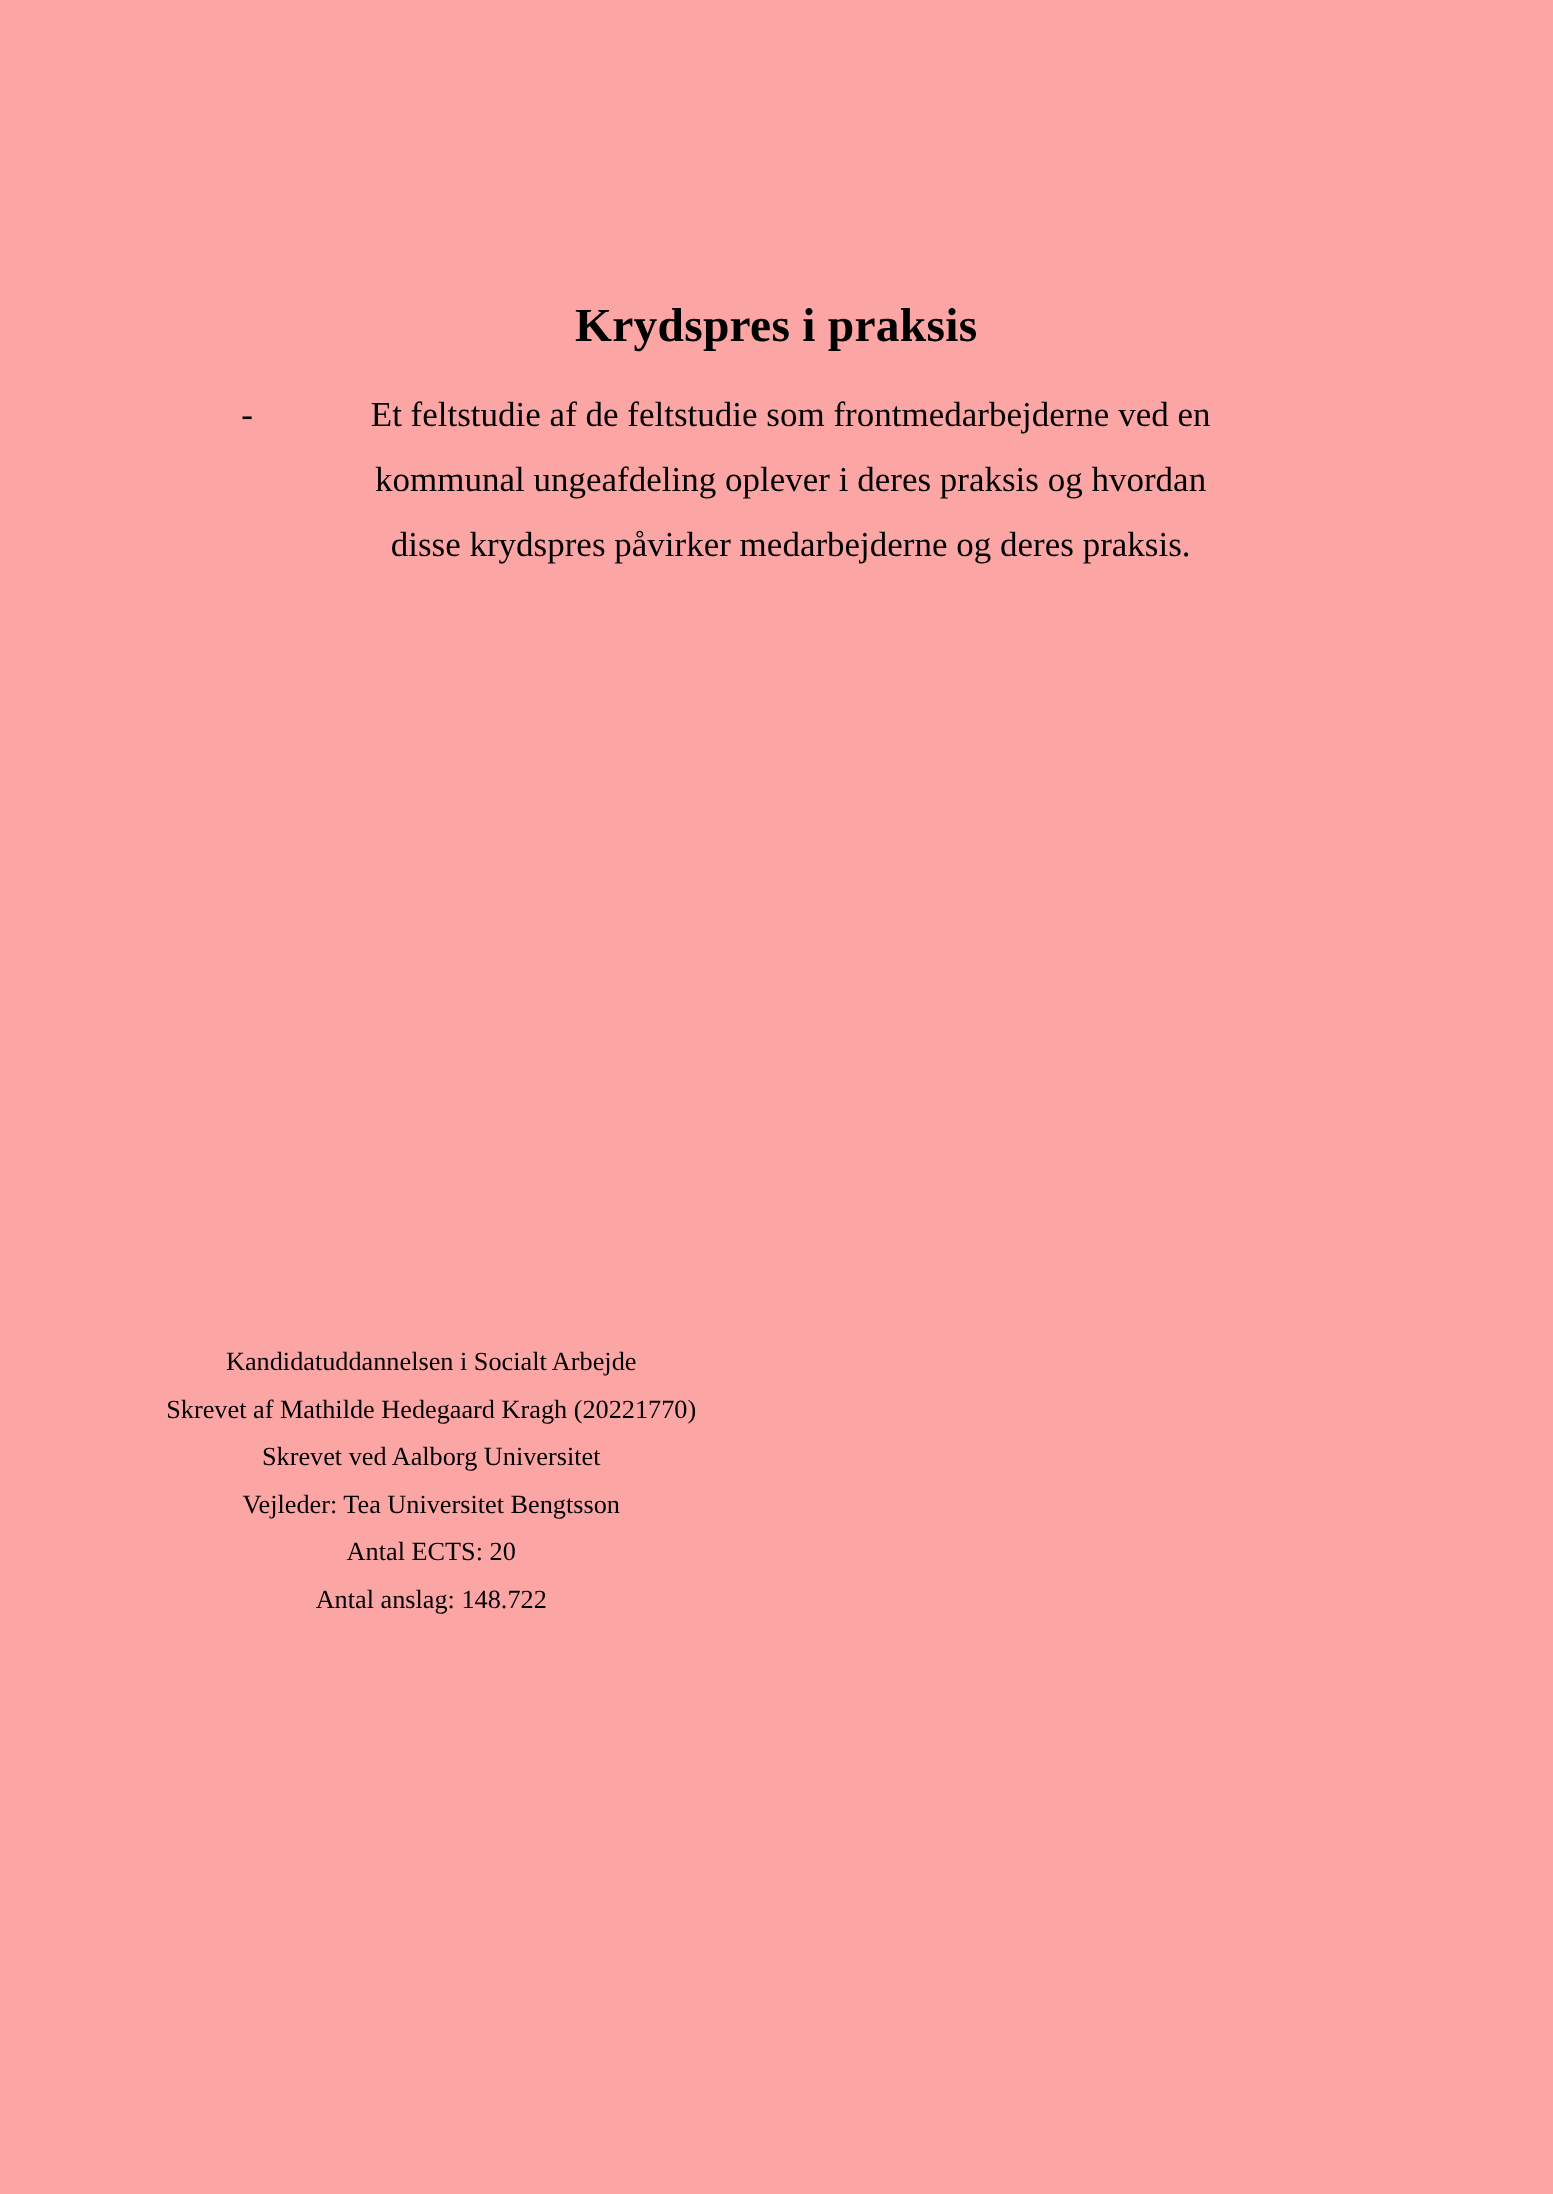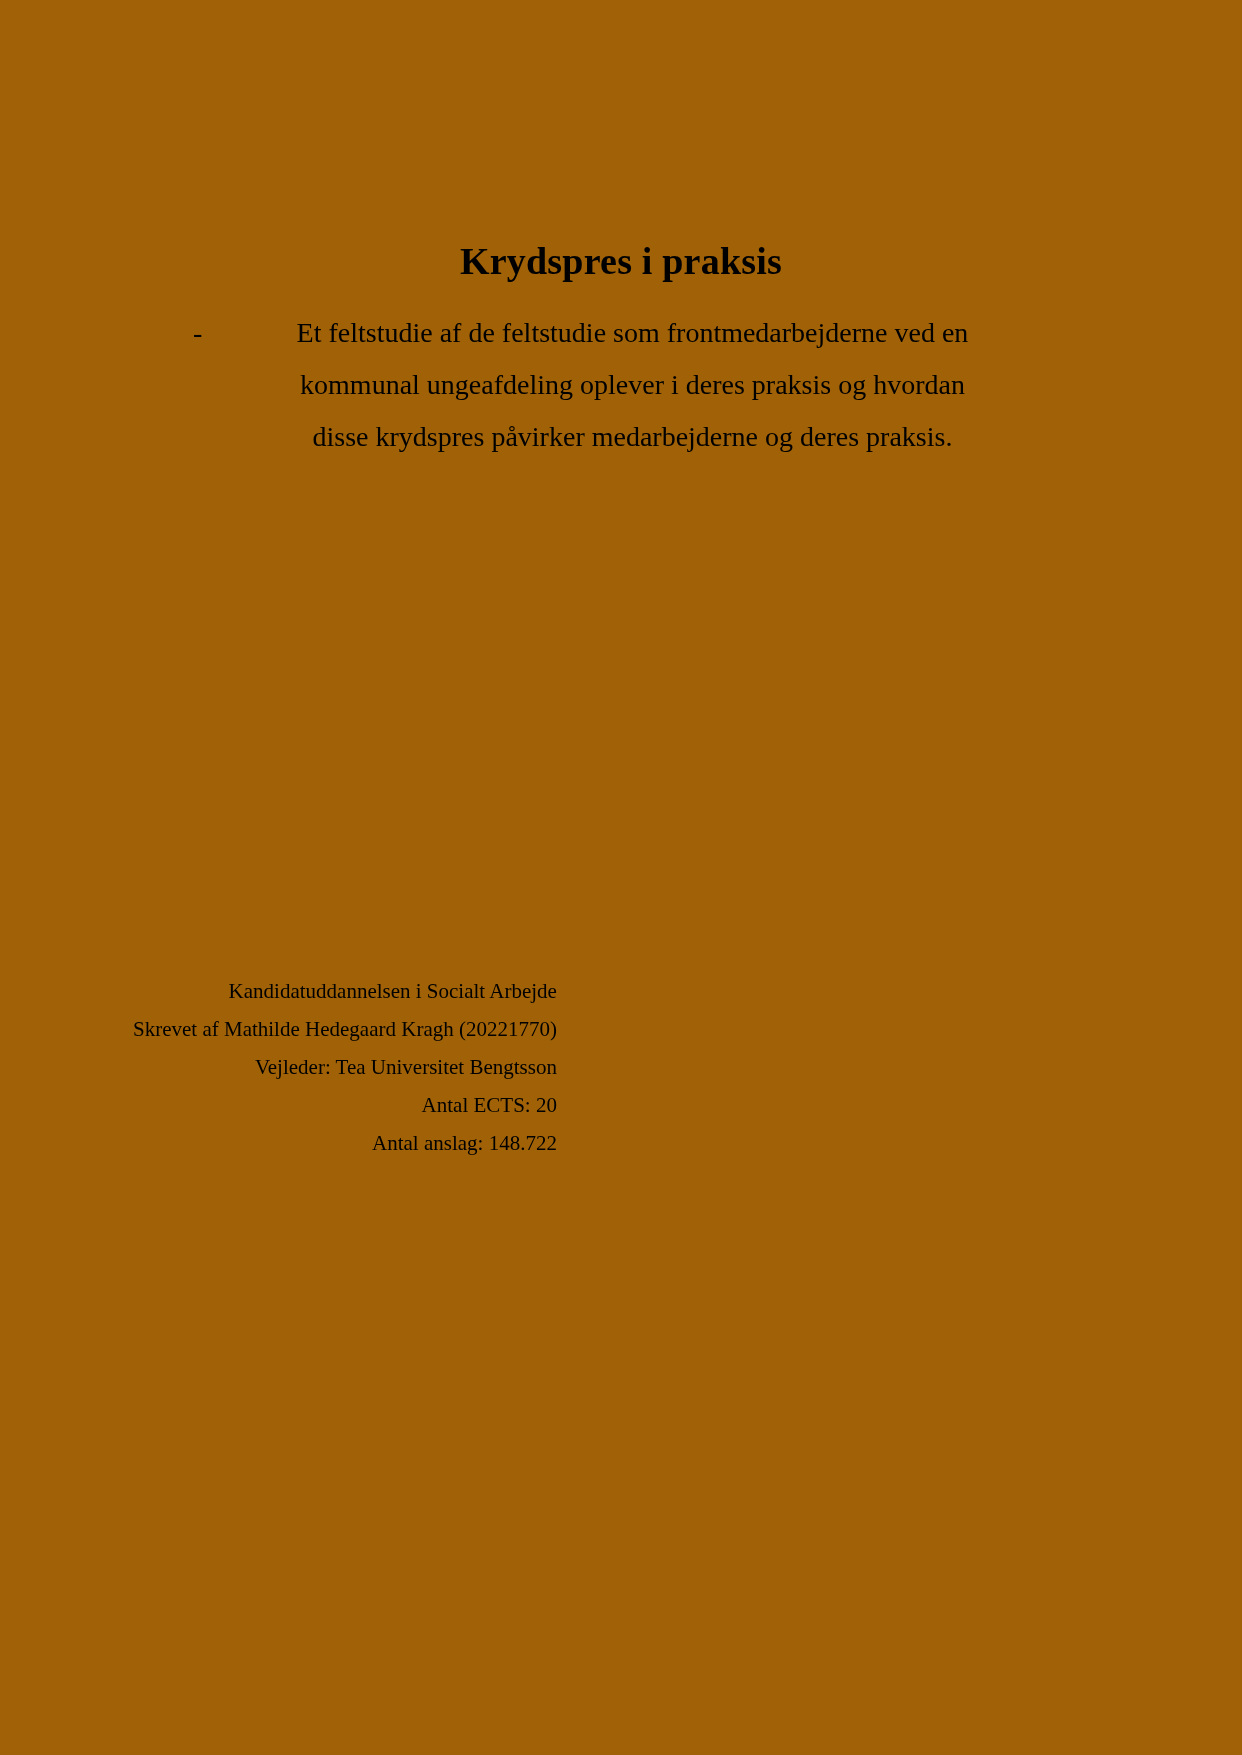--- a/index.html
+++ b/index.html
@@ -6,21 +6,21 @@
   html, body {
     margin: 0;
     padding: 0;
     background: #ffffff;
   }
 
   .page {
     position: relative;
     width: 1242px;
     height: 1755px;
-    background: #a16207;
+    background: #fca5a5;
     margin: 0 auto;
     overflow: hidden;
     font-family: "Liberation Serif", "DejaVu Serif", serif;
     color: #000000;
     -webkit-font-smoothing: antialiased;
   }
 
   
   .title-block {
     position: absolute;
@@ -64,22 +64,22 @@
     left: 60px;
     top: 0;
     font-size: 28px;
     line-height: 52px;
   }
 
   
   .meta-block {
     position: absolute;
     left: 133px;
-    top: 972px;
-    text-align: right;
+    top: 1070px;
+    text-align: center;
   }
 
   .meta-line {
     display: block;
     font-size: 21px;
     line-height: 38px;
     white-space: nowrap;
   }
 </style>
 </head>
@@ -96,18 +96,19 @@
       <span class="bullet-dash">-</span>
       <span>Et feltstudie af de feltstudie som frontmedarbejderne ved en</span>
     </span>
     <span class="subtitle-line">kommunal ungeafdeling oplever i deres praksis og hvordan</span>
     <span class="subtitle-line">disse krydspres påvirker medarbejderne og deres praksis.</span>
   </div>
 
   <div class="meta-block">
     <span class="meta-line">Kandidatuddannelsen i Socialt Arbejde</span>
     <span class="meta-line">Skrevet af Mathilde Hedegaard Kragh (20221770)</span>
+    <span class="meta-line">Skrevet ved Aalborg Universitet</span>
     <span class="meta-line">Vejleder: Tea Universitet Bengtsson</span>
     <span class="meta-line">Antal ECTS: 20</span>
     <span class="meta-line">Antal anslag: 148.722</span>
   </div>
 
 </div>
 
 </body></html>

